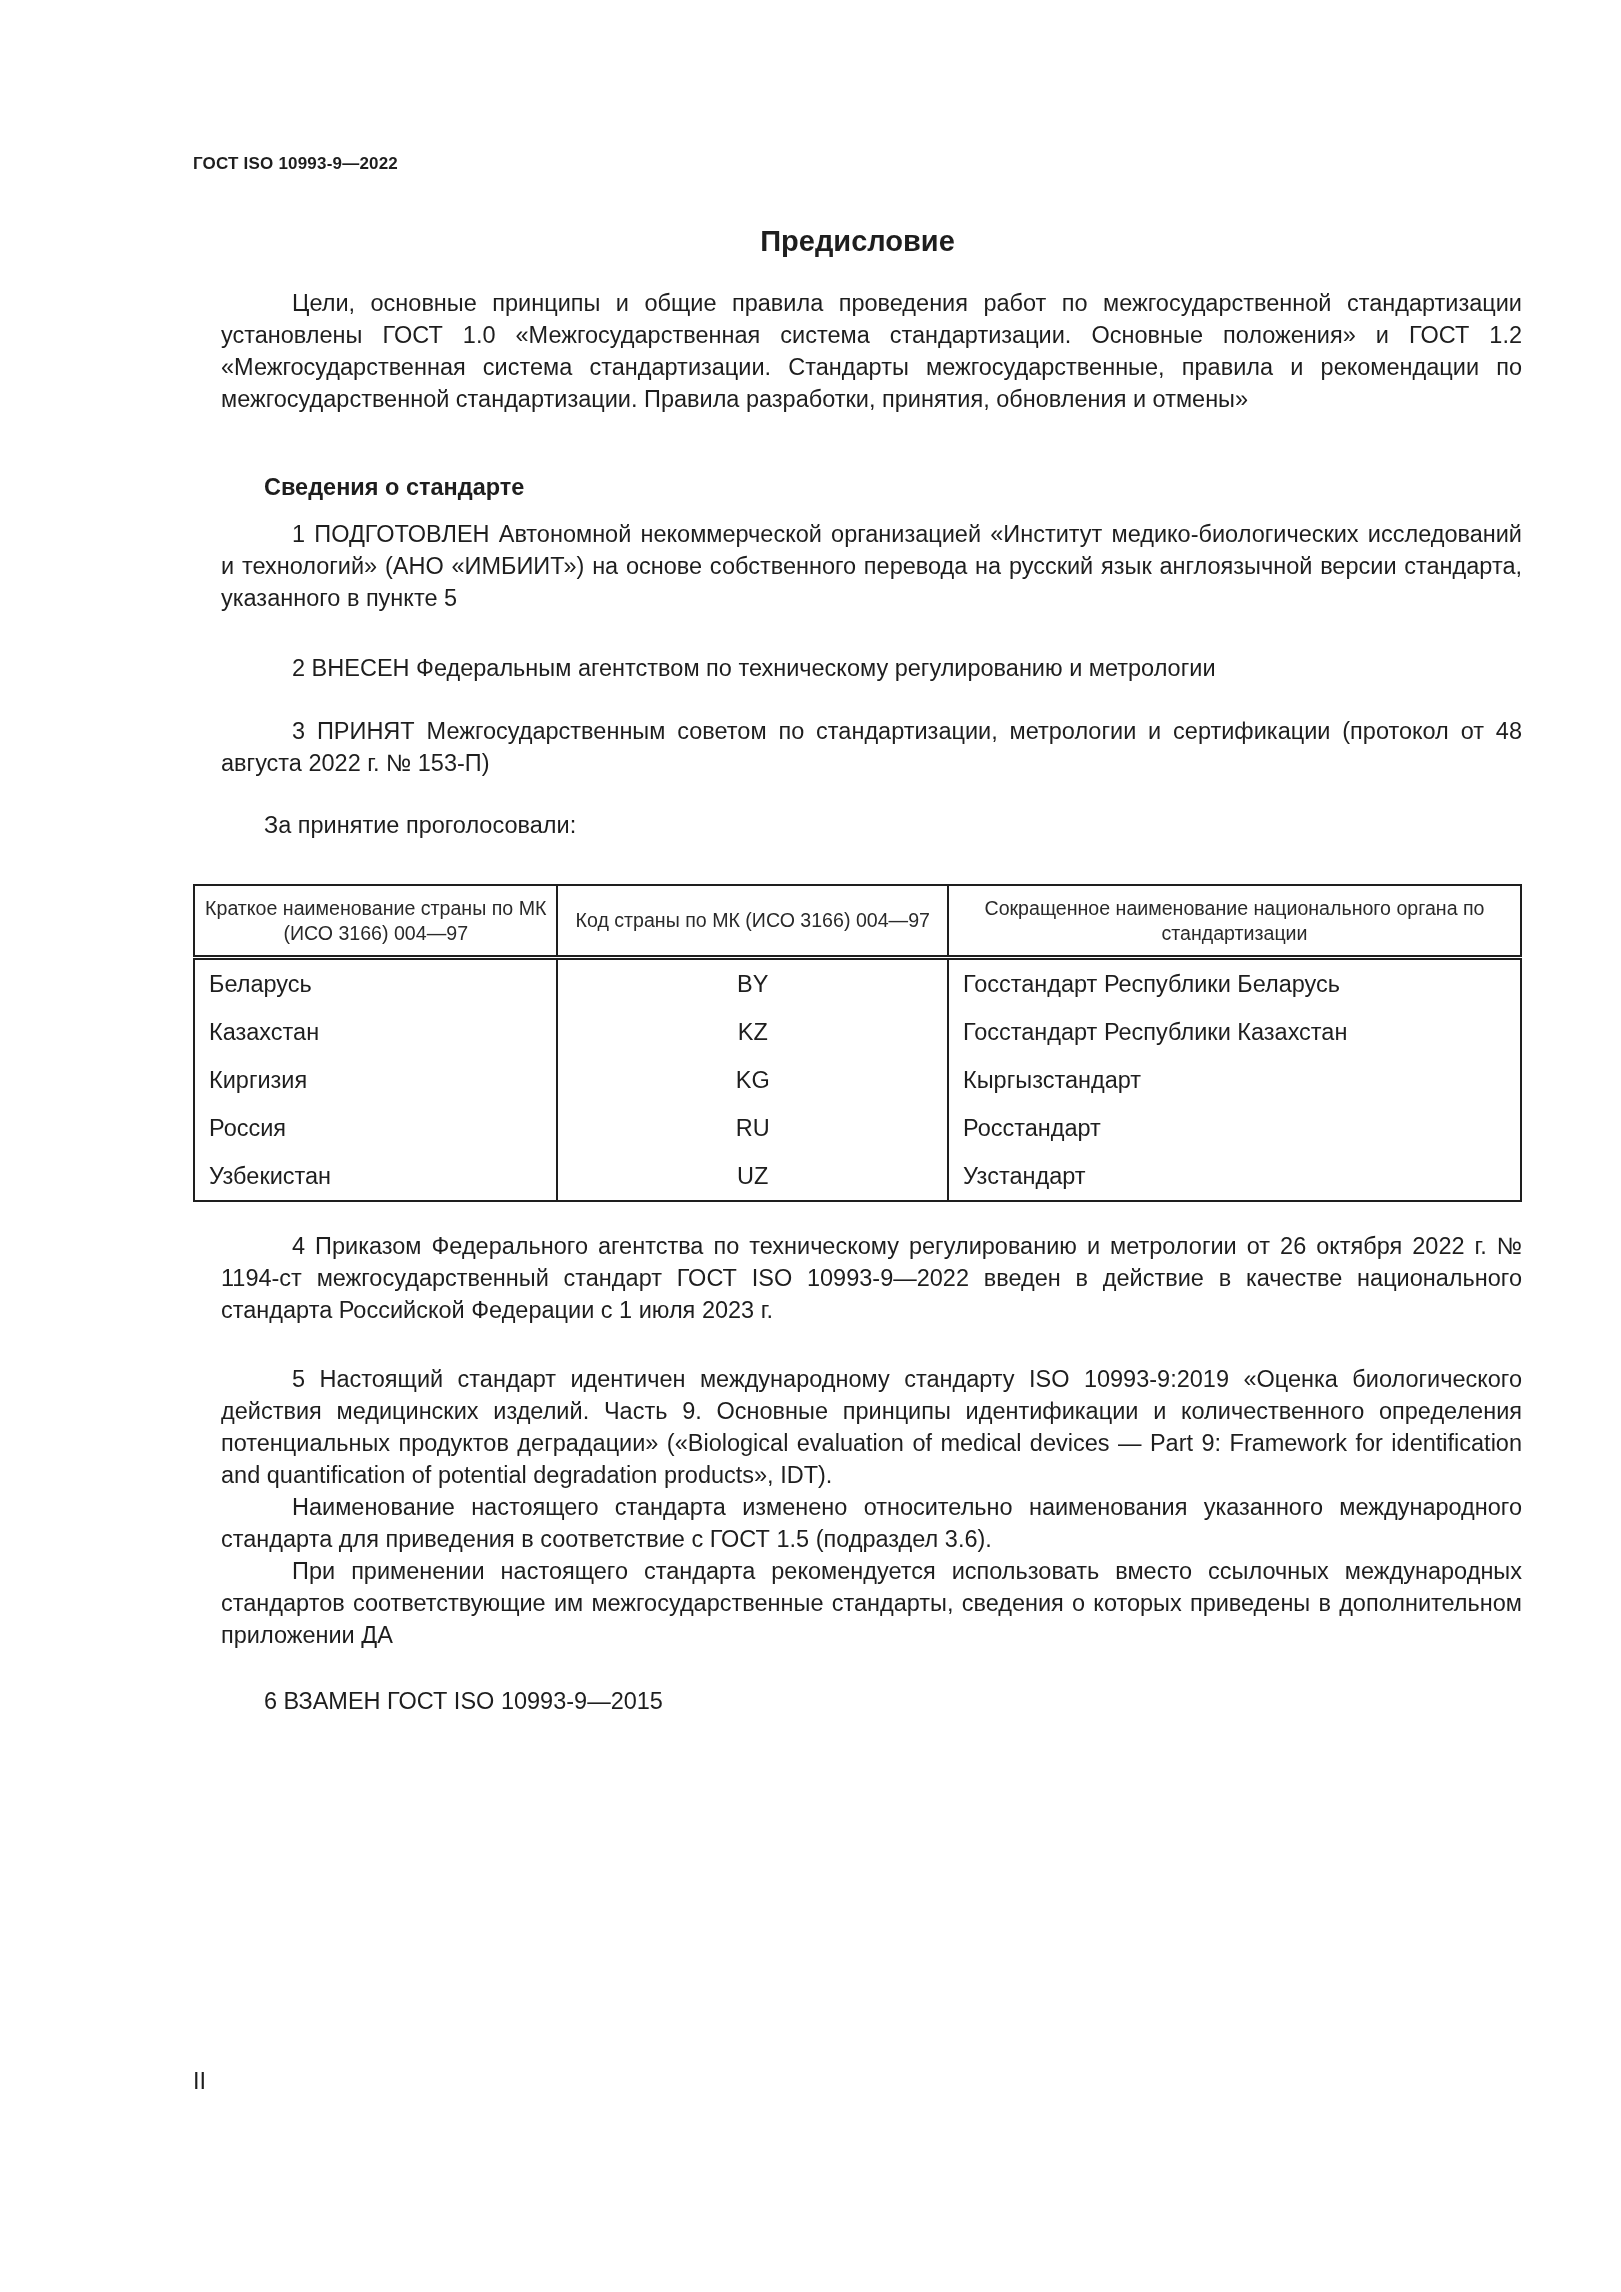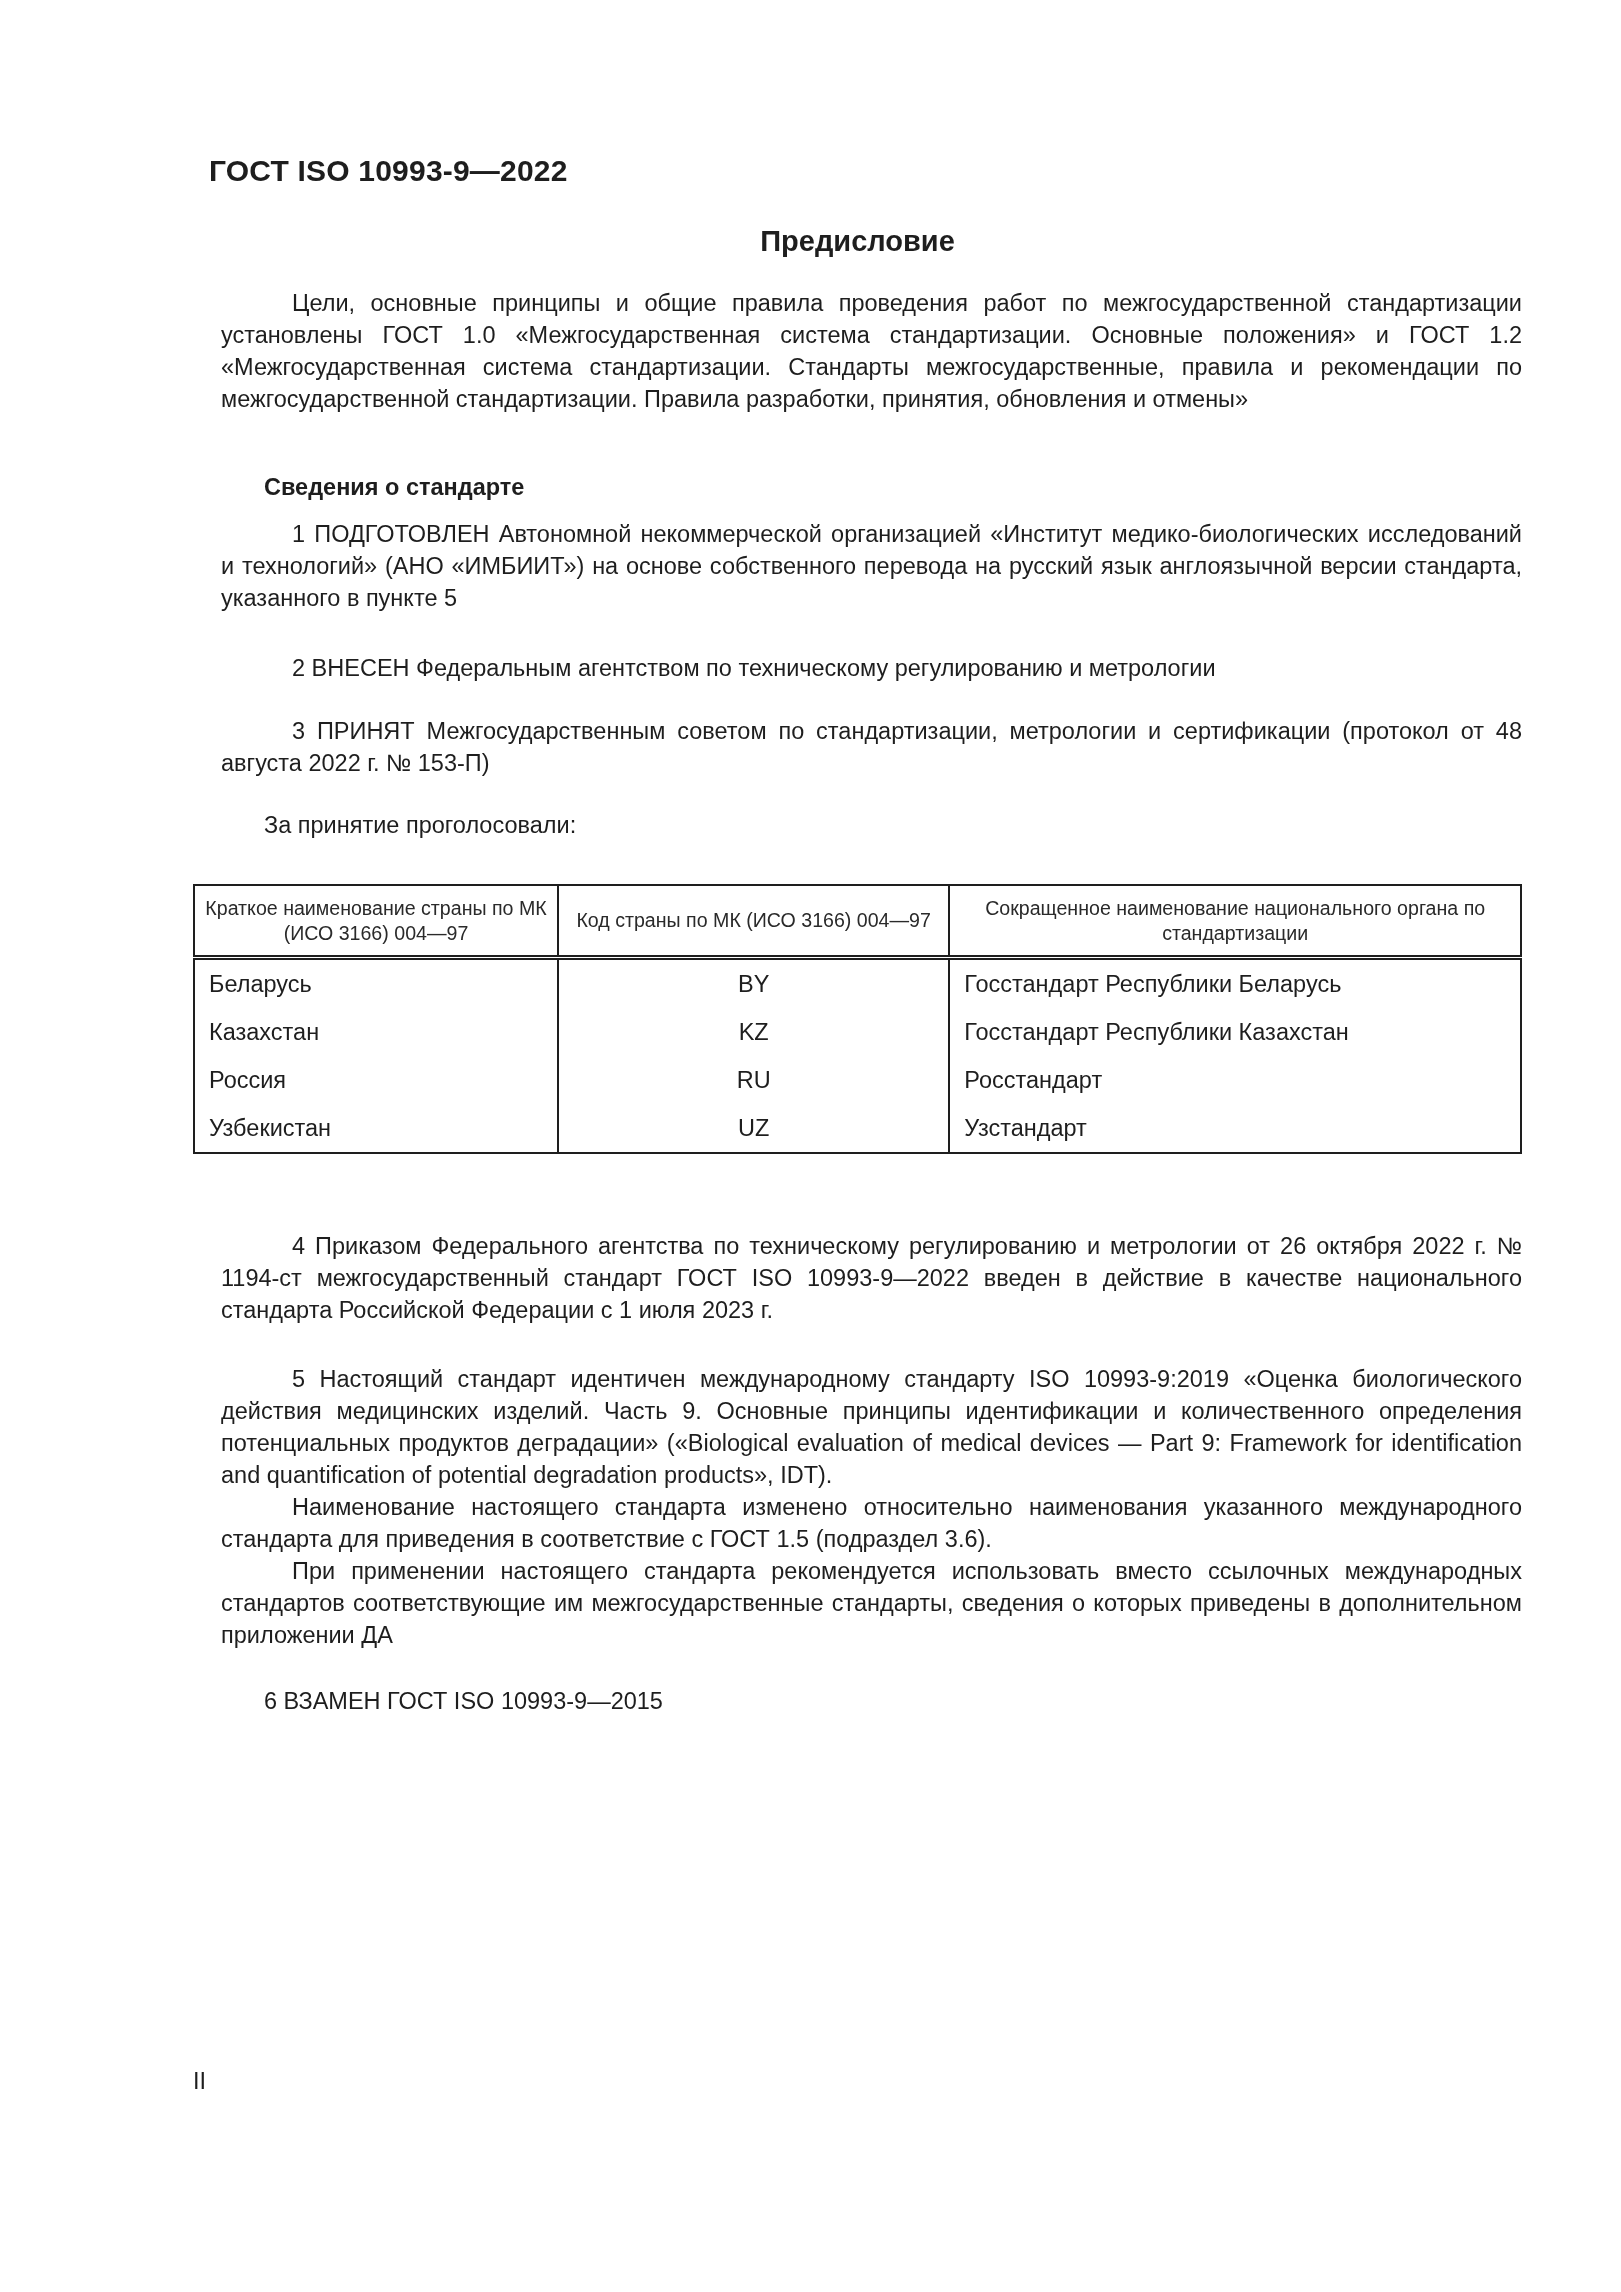--- a/index.html
+++ b/index.html
@@ -2,21 +2,21 @@
 <html><head>
 <meta charset="utf-8">
 <style>
   html, body { margin: 0; padding: 0; background: #ffffff; }
   body {
     width: 1621px; height: 2293px; position: relative;
     font-family: "Liberation Sans", "DejaVu Sans", sans-serif;
     color: #1e1e1e;
   }
   .page { position: absolute; left: 193px; top: 0; width: 1329px; }
-  .doc-code { position: absolute; top: 154px; left: 0; font-weight: bold; font-size: 30px; letter-spacing: 0.2px; margin-left: 16px; }
+  .doc-code { position: absolute; top: 154px; left: 0; font-weight: bold; font-size: 17px; letter-spacing: 0.2px; }
   .title { position: absolute; top: 225px; left: 0; width: 1329px; text-align: center; font-weight: bold; font-size: 29px; }
   .block { position: absolute; left: 0; width: 1329px; font-size: 23.5px; line-height: 32px; }
   .p { text-align: justify; text-indent: 71px; margin: 0; }
   .p.last-line-left { text-align-last: left; margin-left: 28px; }
   .sub-heading { font-weight: bold; text-indent: 71px; margin: 0; }
   table.votes {
     position: absolute; left: 0; top: 884px; width: 1329px;
     border-collapse: collapse; font-size: 23.5px;
   }
   table.votes th {
@@ -80,20 +80,25 @@
         <td>Беларусь</td>
         <td class="code">BY</td>
         <td>Госстандарт Республики Беларусь</td>
       </tr>
       <tr>
         <td>Казахстан</td>
         <td class="code">KZ</td>
         <td>Госстандарт Республики Казахстан</td>
       </tr>
       <tr>
+        <td>Киргизия</td>
+        <td class="code">KG</td>
+        <td>Кыргызстандарт</td>
+      </tr>
+      <tr>
         <td>Россия</td>
         <td class="code">RU</td>
         <td>Росстандарт</td>
       </tr>
       <tr>
         <td>Узбекистан</td>
         <td class="code">UZ</td>
         <td>Узстандарт</td>
       </tr>
     </tbody>

